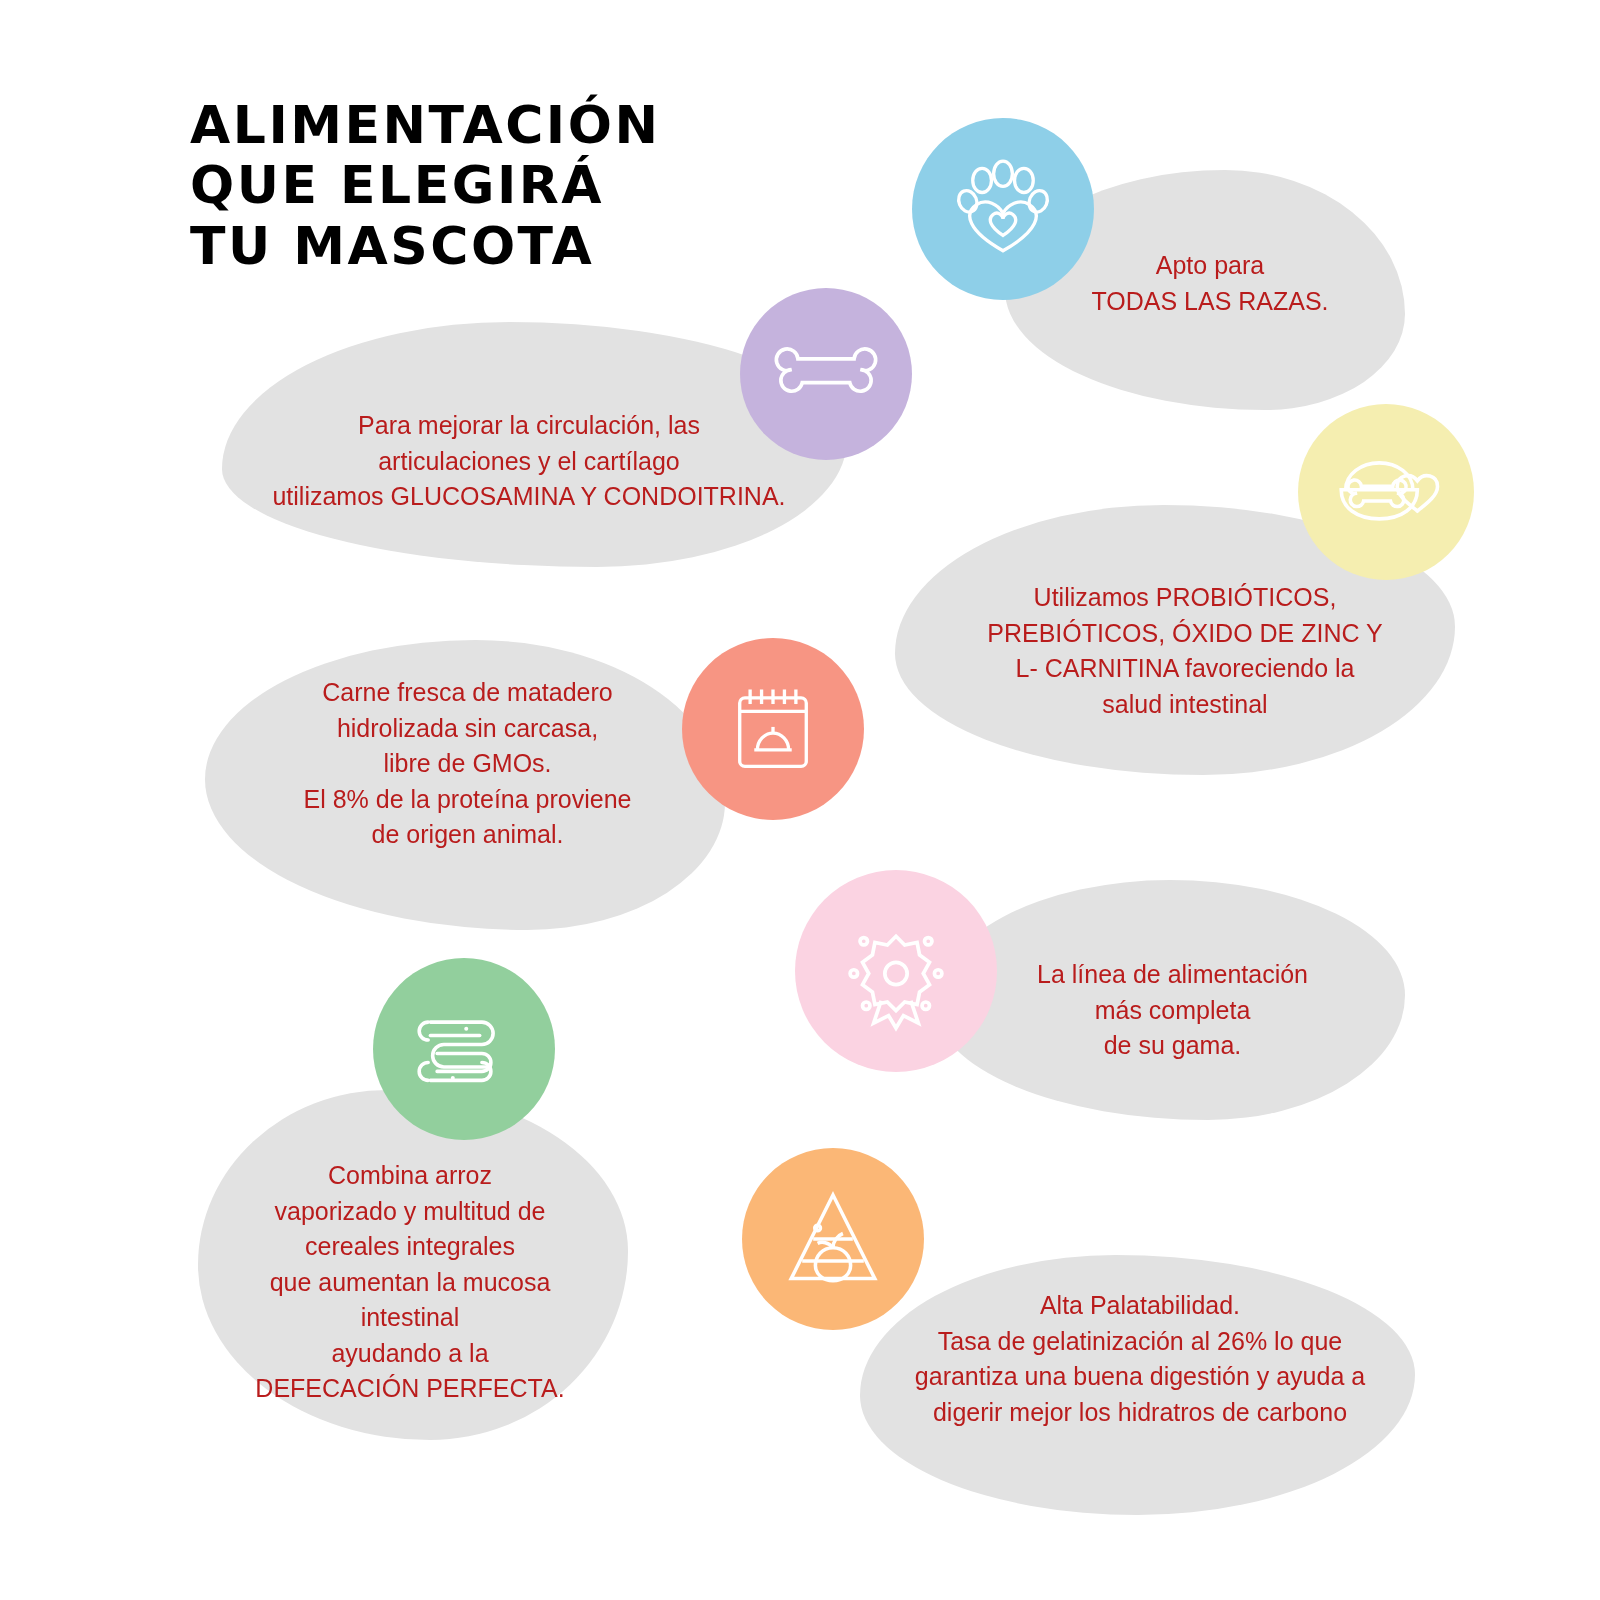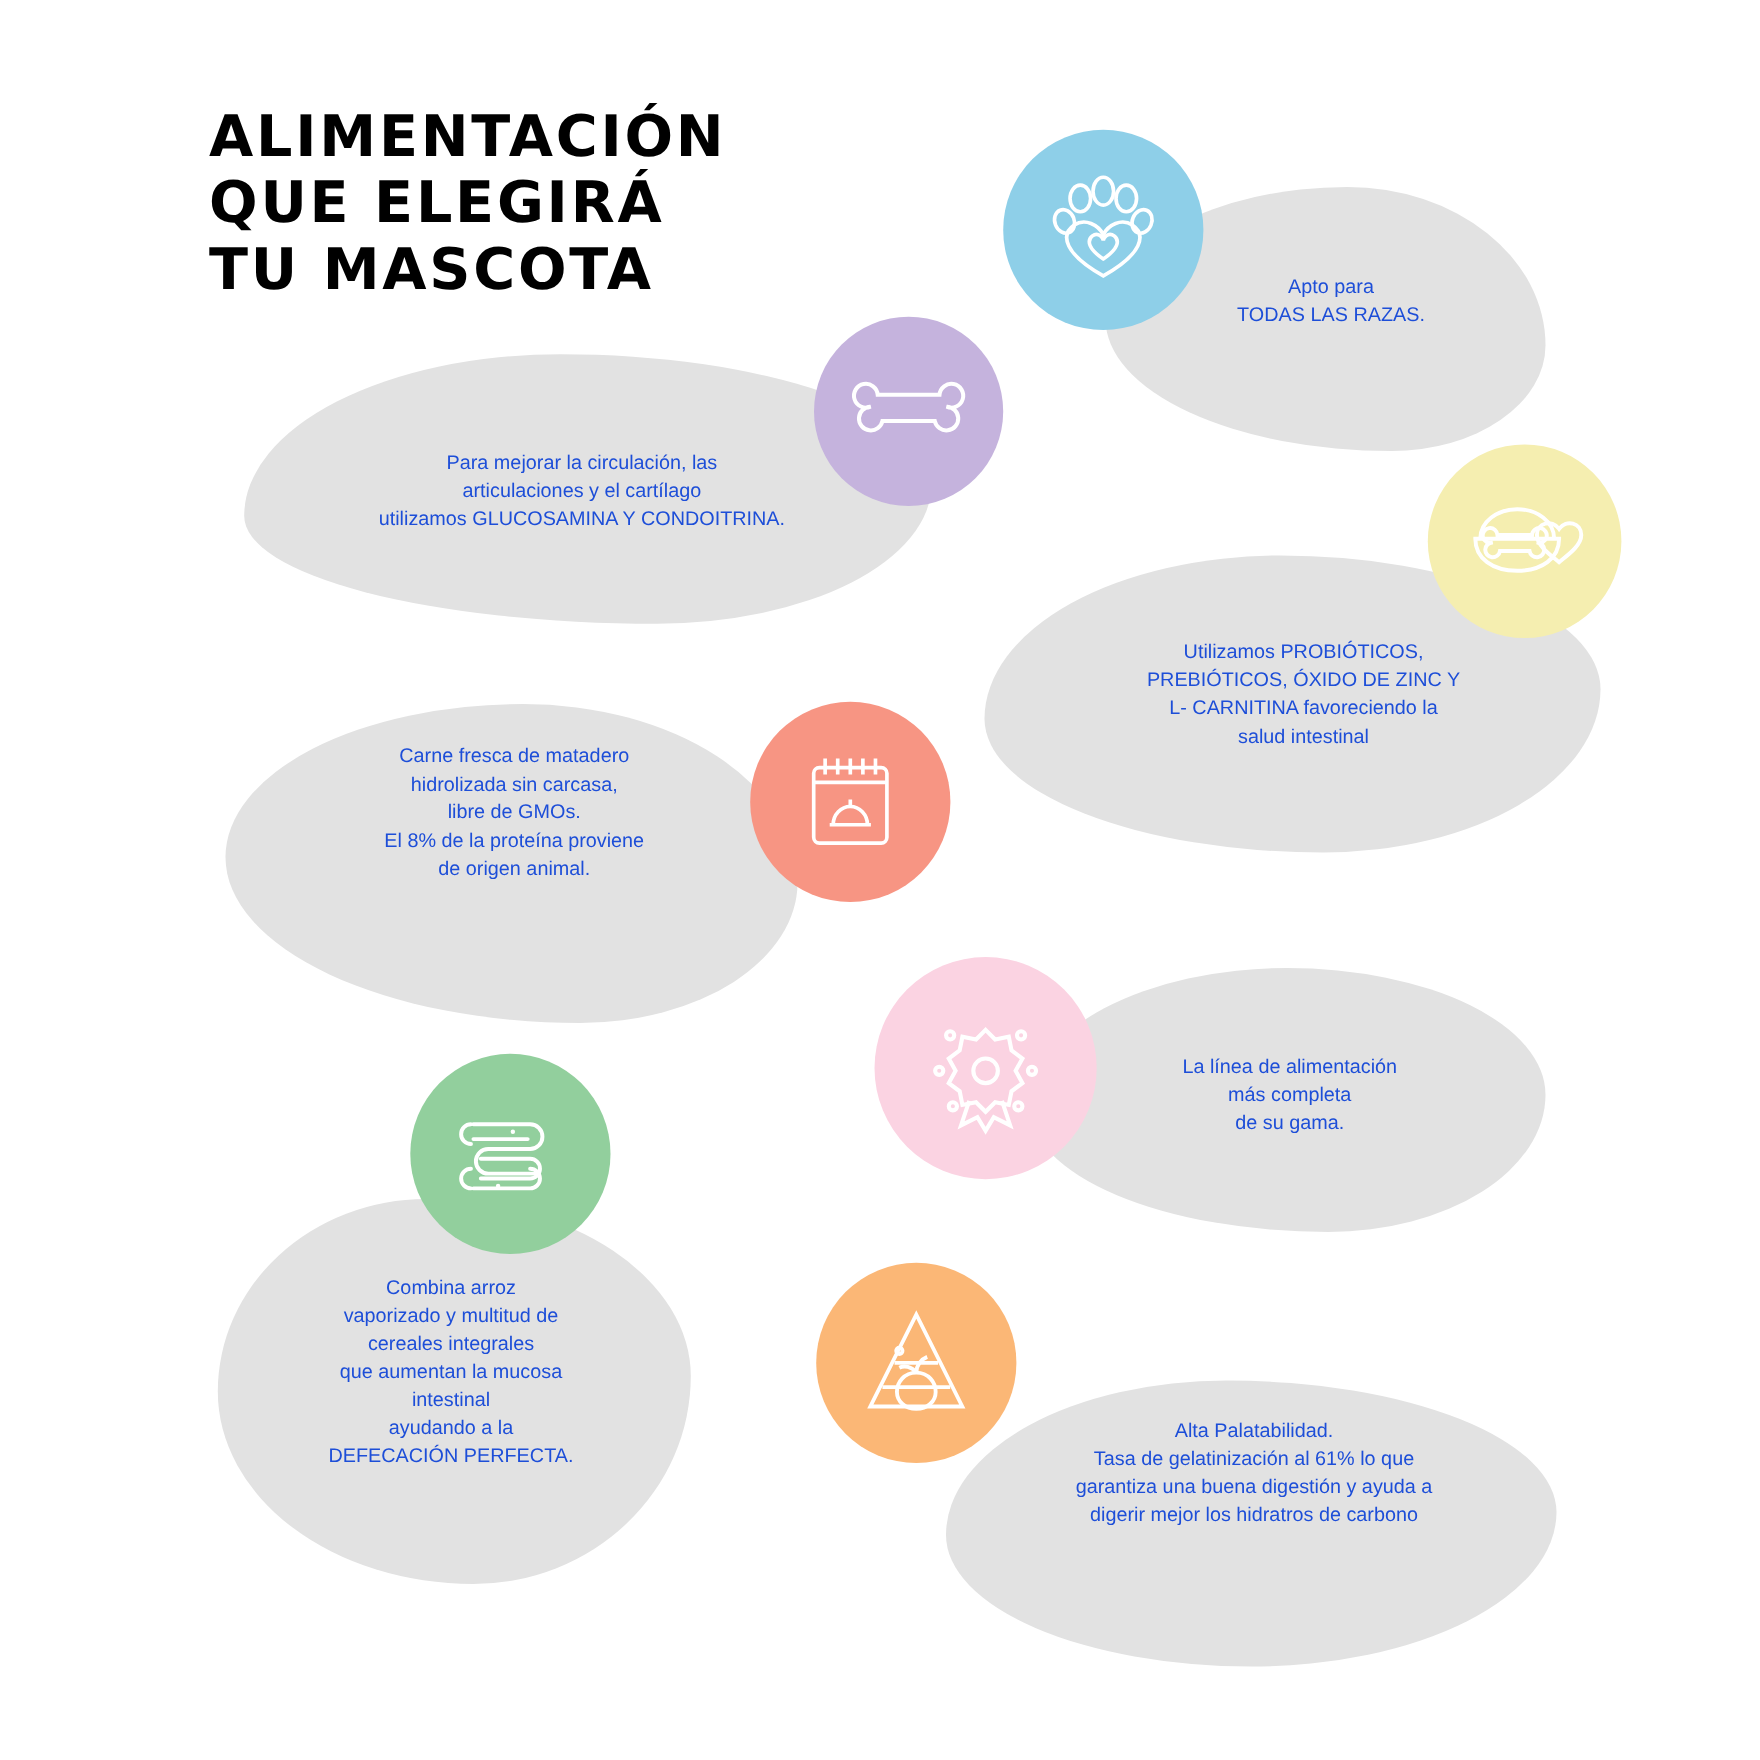--- a/index.html
+++ b/index.html
@@ -40,23 +40,23 @@
   .blob {
     position: absolute;
     background: #e2e2e2;
     z-index: 1;
   }
 
   
   .blob-text {
     position: absolute;
     z-index: 3;
-    font-size: 18px;
+    font-size: 25px;
     line-height: 1.42;
-    color: #1d4ed8;
+    color: #b91c1c;
     text-align: center;
     white-space: pre-line;
   }
 
   
   .icon-circle {
     position: absolute;
     border-radius: 50%;
     z-index: 4;
     display: flex;
@@ -134,21 +134,21 @@
 más completa
 de su gama.</div>
   <div class="blob-text" id="txt-arroz">Combina arroz
 vaporizado y multitud de
 cereales integrales
 que aumentan la mucosa
 intestinal
 ayudando a la
 DEFECACIÓN PERFECTA.</div>
   <div class="blob-text" id="txt-palat">Alta Palatabilidad.
-Tasa de gelatinización al 61% lo que
+Tasa de gelatinización al 26% lo que
 garantiza una buena digestión y ayuda a
 digerir mejor los hidratros de carbono</div>
 
   <div class="icon-circle" id="ic-paw" style="background:#8ecfe8;">
     <svg width="110" height="110" viewBox="0 0 100 100" fill="none" stroke="#ffffff" stroke-width="3">
       <ellipse cx="31" cy="24" rx="8.5" ry="11"></ellipse>
       <ellipse cx="50" cy="18" rx="8.5" ry="11.5"></ellipse>
       <ellipse cx="69" cy="24" rx="8.5" ry="11"></ellipse>
       <ellipse cx="82" cy="43" rx="8" ry="10" transform="rotate(22 82 43)"></ellipse>
       <ellipse cx="18" cy="43" rx="8" ry="10" transform="rotate(-22 18 43)"></ellipse>

